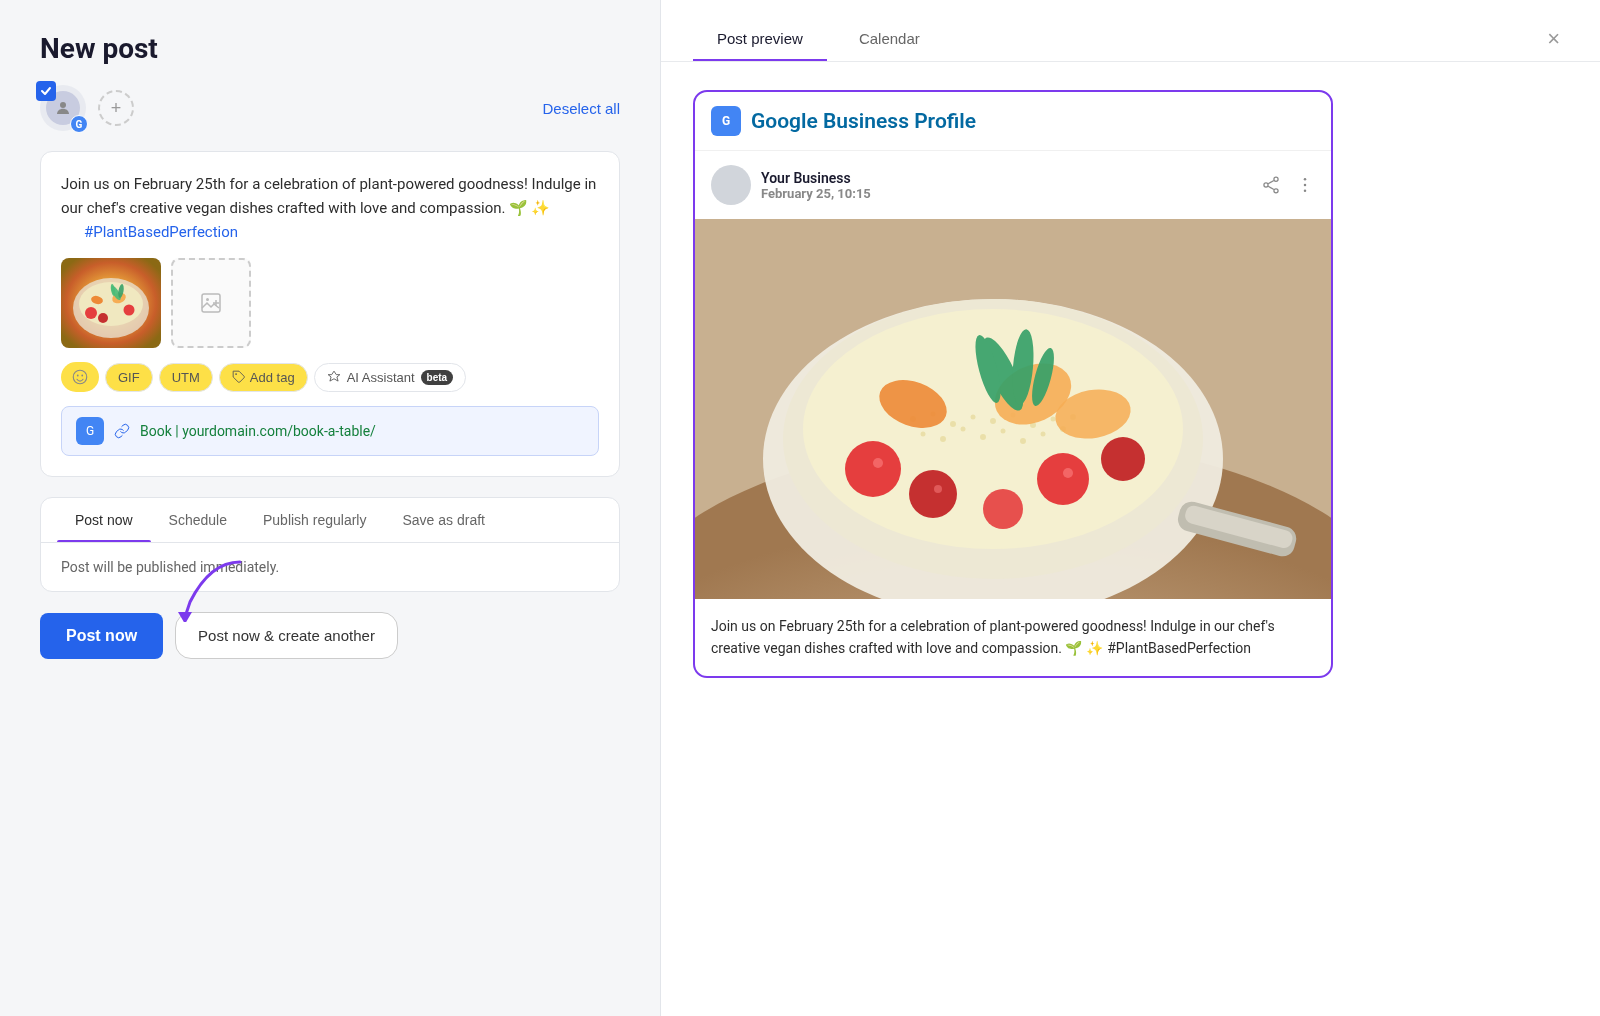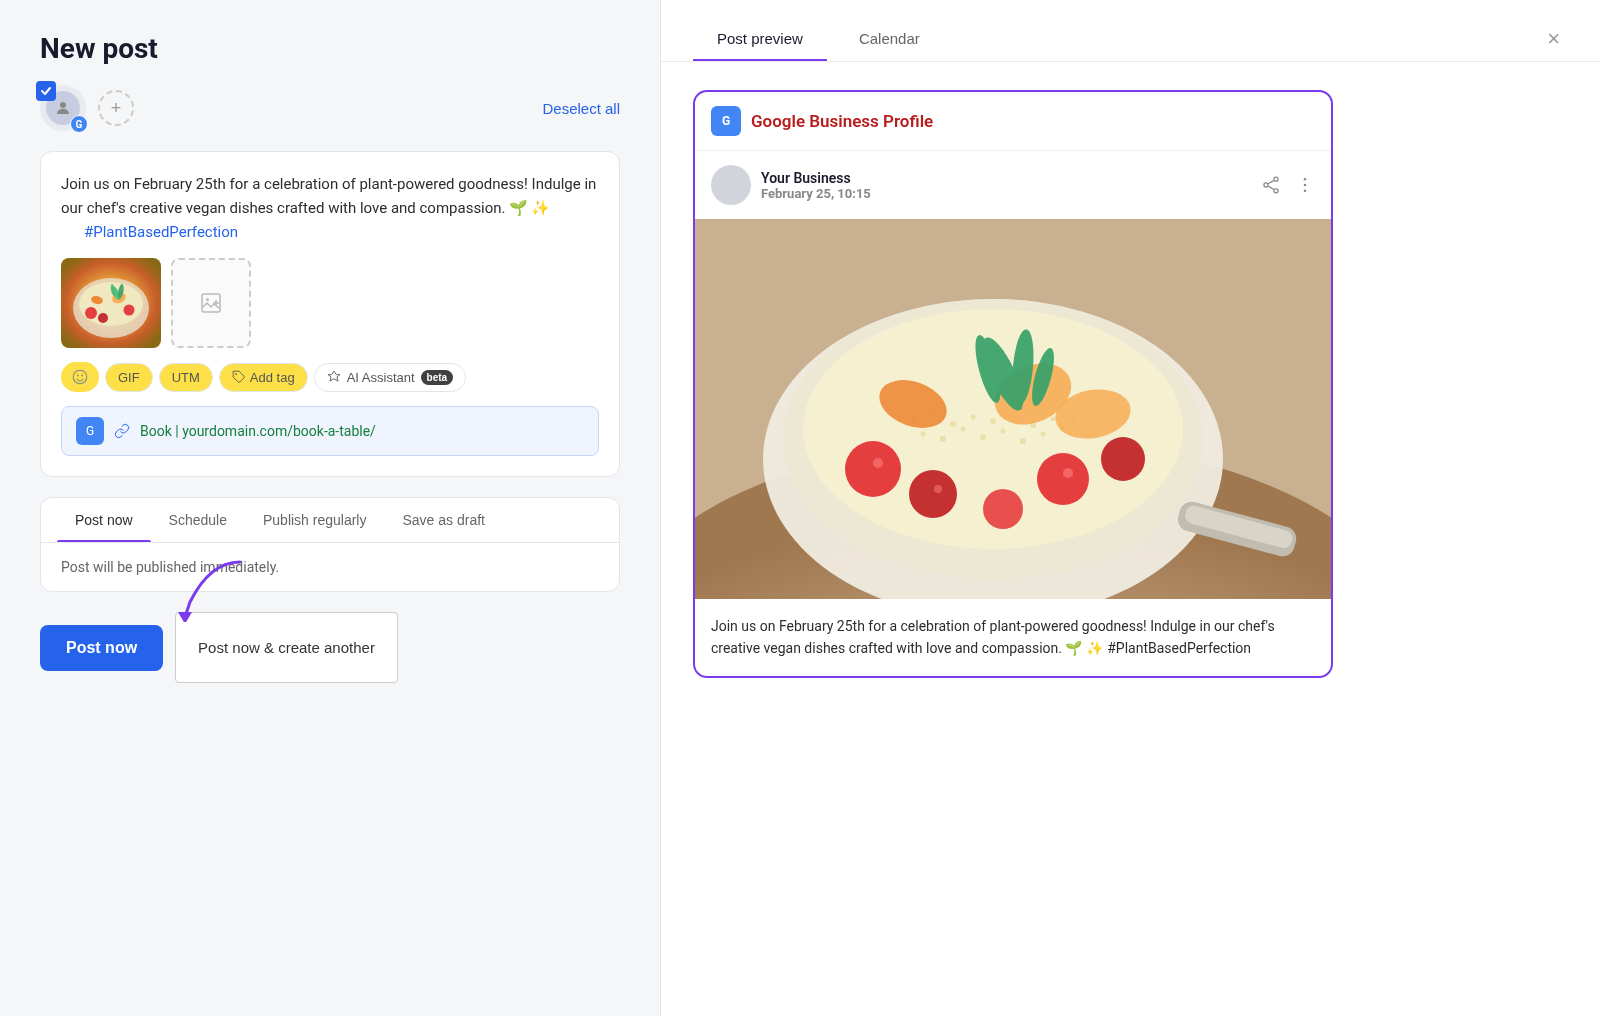--- a/index.html
+++ b/index.html
@@ -291,22 +291,22 @@
       padding: 14px 26px;
       font-size: 16px;
       font-weight: 600;
       cursor: pointer;
     }
 
     .post-now-create-btn {
       background: white;
       color: #333;
       border: 1.5px solid #ccc;
-      border-radius: 4px;
-      padding: 26px 22px;
+      border-radius: 16px;
+      padding: 14px 22px;
       font-size: 15px;
       cursor: pointer;
     }
 
     
     .arrow-annotation {
       position: absolute;
       left: 110px;
       top: -60px;
       width: 120px;
@@ -399,23 +399,23 @@
       border-radius: 6px;
       display: flex;
       align-items: center;
       justify-content: center;
       color: white;
       font-size: 12px;
       font-weight: 700;
     }
 
     .preview-card-title {
-      font-size: 17px;
+      font-size: 21px;
       font-weight: 600;
-      color: #b91c1c;
+      color: #0369a1;
     }
 
     .preview-inner {
       padding: 0;
     }
 
     .preview-post-header {
       display: flex;
       align-items: center;
       padding: 14px 16px;

